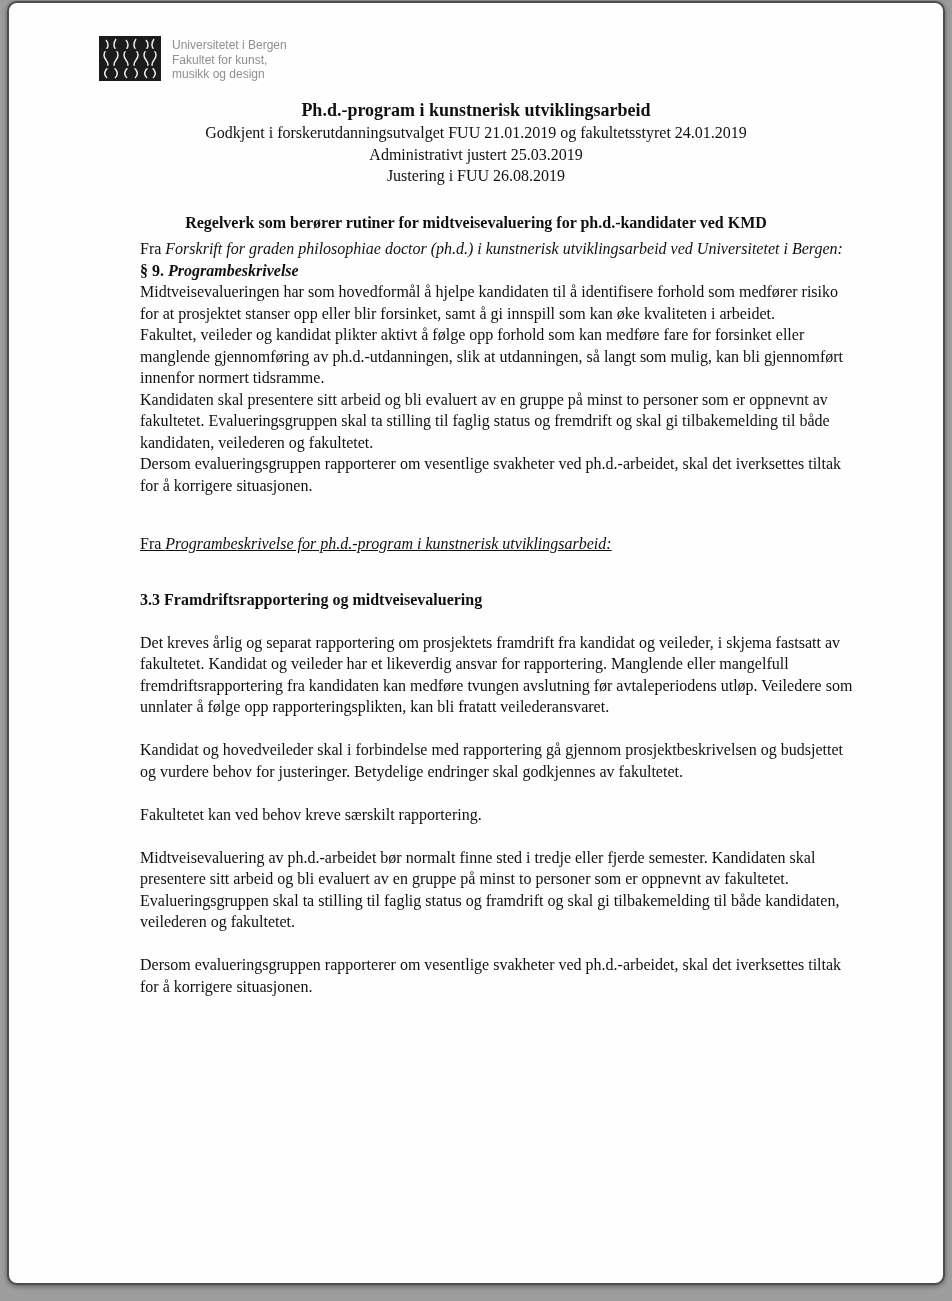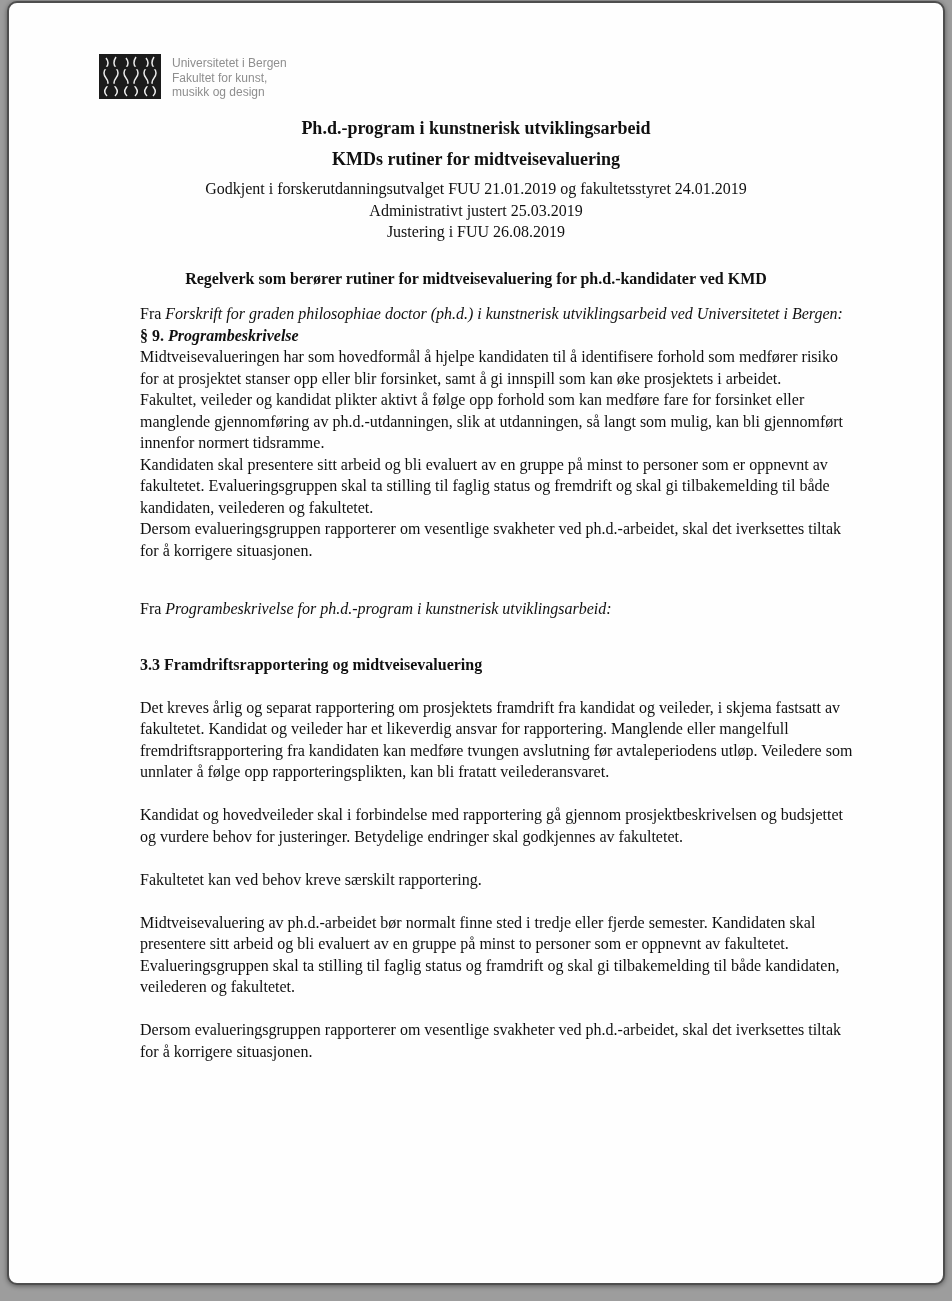--- a/index.html
+++ b/index.html
@@ -13,21 +13,21 @@
     position: absolute;
     left: 7px; top: 1px;
     width: 938px; height: 1284px;
     background: #fefefe;
     border: 2px solid #4e4e4e;
     border-radius: 10px;
     overflow: hidden;
     box-shadow: 0 1px 5px rgba(0,0,0,0.45);
   }
   .content {
-    padding: 50px 88px 0 88px;
+    padding: 32px 88px 0 88px;
     font-size: 16px;
     line-height: 21.5px;
     color: #101010;
   }
   .logo-row {
     display: flex;
     align-items: flex-start;
     gap: 11px;
     margin-left: 2px;
     margin-bottom: 16px;
@@ -46,30 +46,30 @@
     font-weight: bold;
     font-size: 18px;
     line-height: 23px;
     margin-top: 4px;
   }
   .title-2 { margin-top: 8px; margin-bottom: 7px; }
   .approval { line-height: 21.5px; }
   .section-heading {
     font-weight: bold;
     margin-top: 25px;
-    margin-bottom: 14px;
+    margin-bottom: 5px;
   }
   .source { margin-top: 0; margin-left: 43px; }
   .source i { font-style: italic; }
   .indent-block { margin-left: 43px; }
   .block-heading { font-weight: bold; }
   .block-heading i { font-style: italic; }
   .tight p { margin: 0; }
   .spaced p { margin: 0 0 21.5px 0; }
-  .gap-lg { margin-top: 37px; }
+  .gap-lg { margin-top: 37px; text-decoration: underline; }
   .gap-md { margin-top: 34px; }
 </style>
 </head>
 <body>
 
 <div class="page">
   <div class="content">
 
     <div class="logo-row">
       <svg class="logo-emblem" width="62" height="47" viewBox="0 0 62 47" aria-hidden="true">
@@ -83,33 +83,32 @@
         <path d="M4 15 h54 M4 32 h54" stroke="#1b1b1b" stroke-width="2.5" fill="none"></path>
       </svg>
       <div class="logo-text">
         <div>Universitetet i Bergen</div>
         <div>Fakultet for kunst,</div>
         <div>musikk og design</div>
       </div>
     </div>
 
     <div class="center title">Ph.d.-program i kunstnerisk utviklingsarbeid</div>
-    <div class="center title title-2">KMDs rutiner for midtveisevaluering</div>
 
     <div class="center approval">Godkjent i forskerutdanningsutvalget FUU 21.01.2019 og fakultetsstyret 24.01.2019</div>
     <div class="center approval">Administrativt justert 25.03.2019</div>
     <div class="center approval">Justering i FUU 26.08.2019</div>
 
     <div class="center section-heading">Regelverk som berører rutiner for midtveisevaluering for ph.d.-kandidater ved KMD</div>
 
     <p class="source"><span>Fra </span><i>Forskrift for graden philosophiae doctor (ph.d.) i kunstnerisk utviklingsarbeid ved Universitetet i Bergen:</i></p>
 
     <div class="indent-block tight">
       <p class="block-heading"><b><span>§ 9. </span><i>Programbeskrivelse</i></b></p>
-      <p>Midtveisevalueringen har som hovedformål å hjelpe kandidaten til å identifisere forhold som medfører risiko for at prosjektet stanser opp eller blir forsinket, samt å gi innspill som kan øke prosjektets i arbeidet.</p>
+      <p>Midtveisevalueringen har som hovedformål å hjelpe kandidaten til å identifisere forhold som medfører risiko for at prosjektet stanser opp eller blir forsinket, samt å gi innspill som kan øke kvaliteten i arbeidet.</p>
       <p>Fakultet, veileder og kandidat plikter aktivt å følge opp forhold som kan medføre fare for forsinket eller manglende gjennomføring av ph.d.-utdanningen, slik at utdanningen, så langt som mulig, kan bli gjennomført innenfor normert tidsramme.</p>
       <p>Kandidaten skal presentere sitt arbeid og bli evaluert av en gruppe på minst to personer som er oppnevnt av fakultetet. Evalueringsgruppen skal ta stilling til faglig status og fremdrift og skal gi tilbakemelding til både kandidaten, veilederen og fakultetet.</p>
       <p>Dersom evalueringsgruppen rapporterer om vesentlige svakheter ved ph.d.-arbeidet, skal det iverksettes tiltak for å korrigere situasjonen.</p>
     </div>
 
     <p class="source gap-lg"><span>Fra </span><i>Programbeskrivelse for ph.d.-program i kunstnerisk utviklingsarbeid:</i></p>
 
     <div class="indent-block spaced gap-md">
       <p class="block-heading">3.3 Framdriftsrapportering og midtveisevaluering</p>
       <p>Det kreves årlig og separat rapportering om prosjektets framdrift fra kandidat og veileder, i skjema fastsatt av fakultetet. Kandidat og veileder har et likeverdig ansvar for rapportering. Manglende eller mangelfull fremdriftsrapportering fra kandidaten kan medføre tvungen avslutning før avtaleperiodens utløp. Veiledere som unnlater å følge opp rapporteringsplikten, kan bli fratatt veilederansvaret.</p>

